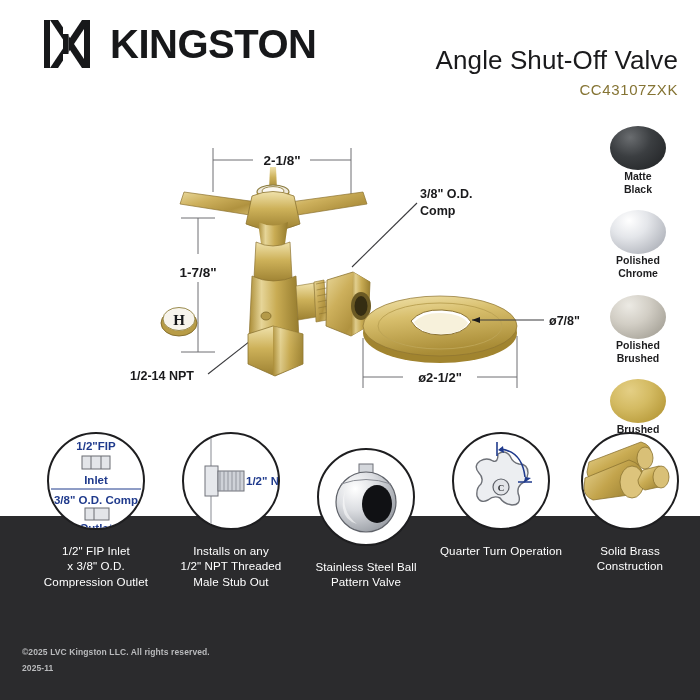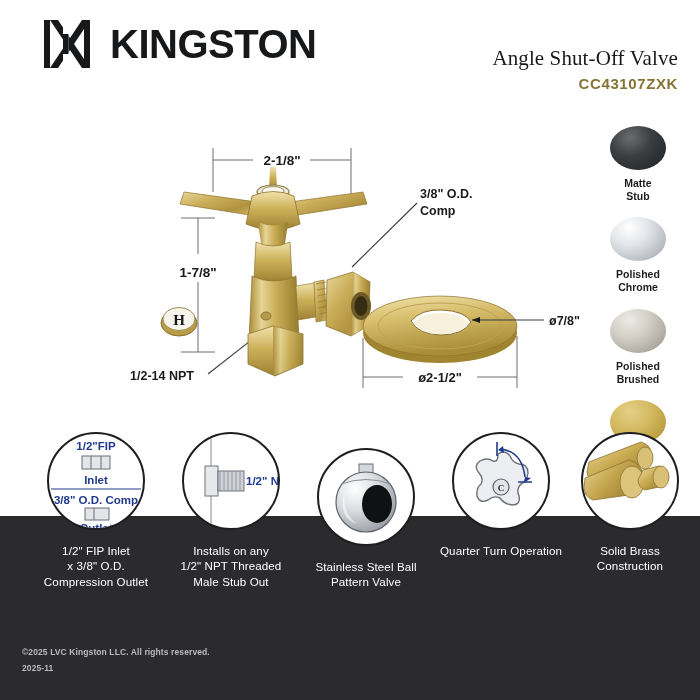--- a/index.html
+++ b/index.html
@@ -20,34 +20,34 @@
   }
 
   
   .logo-wrap{position:absolute;left:22px;top:20px;display:flex;align-items:center;padding-left:22px;}
   .logo-mark{width:52px;height:48px;display:block;}
   .logo-word{
     margin-left:14px;font-size:40px;font-weight:700;letter-spacing:-0.5px;
     color:#17181a;line-height:1;font-family:"Liberation Sans",sans-serif;
   }
   .title-wrap{position:absolute;right:22px;top:46px;text-align:right;}
-  .prod-title{font-size:21px;color:#1a1a1c;letter-spacing:.1px;line-height:1.15;font-family:Liberation Serif, serif;}
-  .prod-model{font-size:15px;font-weight:700;letter-spacing:.6px;margin-top:5px;}
+  .prod-title{font-size:26px;color:#1a1a1c;letter-spacing:.1px;line-height:1.15;}
+  .prod-model{font-size:15px;font-weight:400;letter-spacing:.6px;margin-top:5px;}
 
   
   .finishes{position:absolute;right:14px;top:126px;width:96px;}
   .finish{display:flex;flex-direction:column;align-items:center;margin-bottom:14px;}
   .sw{width:56px;height:44px;border-radius:50%;position:relative;}
   .sw.black{background:radial-gradient(ellipse at 36% 26%,#6a6d70 0%,#3b3e41 42%,#1d1f21 100%);}
   .sw.chrome{background:radial-gradient(ellipse at 34% 24%,#ffffff 0%,#e4e6ea 36%,#b9bcc3 75%,#9a9ea6 100%);}
   .sw.nickel{background:radial-gradient(ellipse at 34% 24%,#eceae4 0%,#d2cec5 40%,#aaa69c 80%,#908c83 100%);}
   .sw.brass{background:radial-gradient(ellipse at 36% 26%,#e4cf85 0%,#d4bb63 40%,#b99c3c 80%,#9c8130 100%);}
   .finish-label{
     font-size:10.5px;font-weight:700;color:#1d1d1f;text-align:center;
-    margin-top:7px;line-height:1.25;
+    line-height:1.25;
   }
 
   
   .diagram{position:absolute;left:120px;top:130px;width:470px;height:285px;}
   .diagram svg{display:block;}
 
   
   .features{position:absolute;left:0;top:432px;width:700px;height:200px;}
   .feature{position:absolute;width:136px;text-align:center;}
   .fcircle{
@@ -89,21 +89,21 @@
   <div class="title-wrap">
     <div class="prod-title">Angle Shut-Off Valve</div>
     <div class="prod-model" id="model-no" style="color: rgb(133, 116, 52);">CC43107ZXK</div>
   </div>
 
   <div class="finishes">
     <div class="finish">
       <div class="sw black"></div>
       <div class="finish-label">
         <span>Matte</span><br>
-        <span>Stub</span>
+        <span>Black</span>
       </div>
     </div>
     <div class="finish">
       <div class="sw chrome"></div>
       <div class="finish-label">
         <span>Polished</span><br>
         <span>Chrome</span>
       </div>
     </div>
     <div class="finish">

